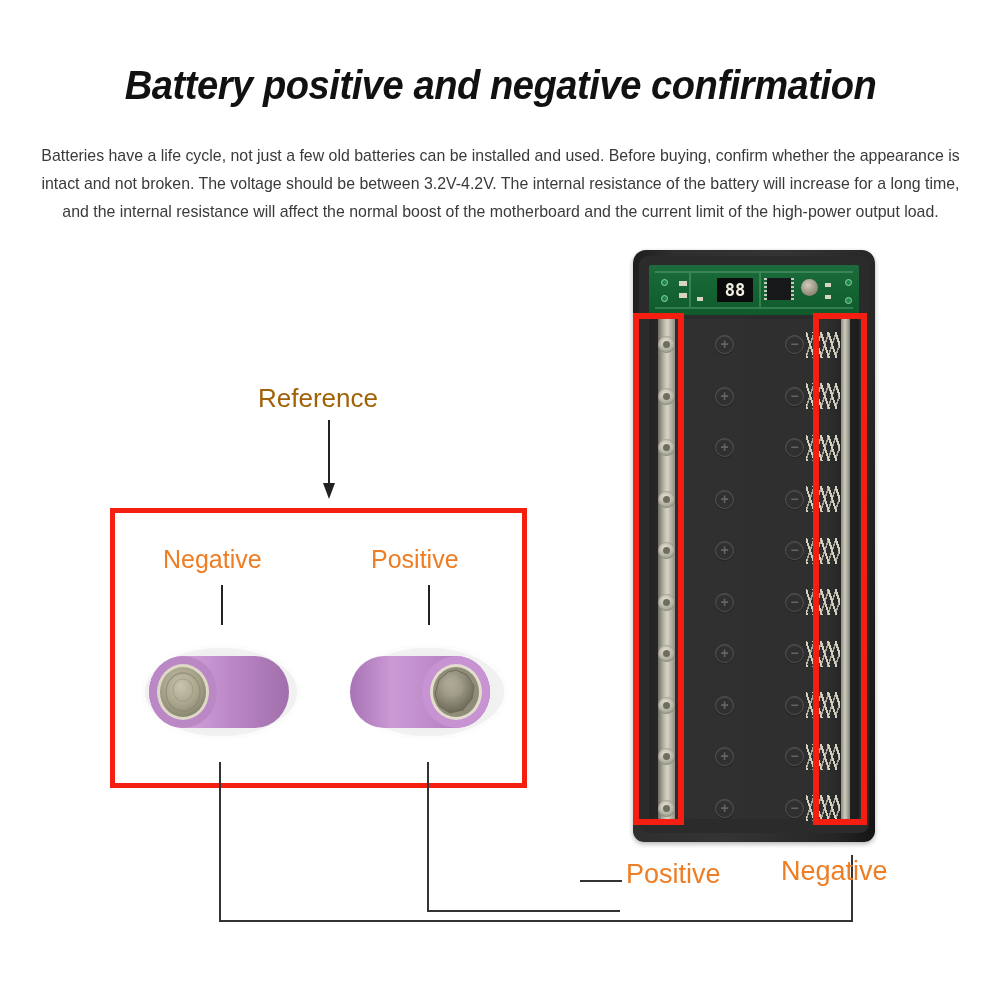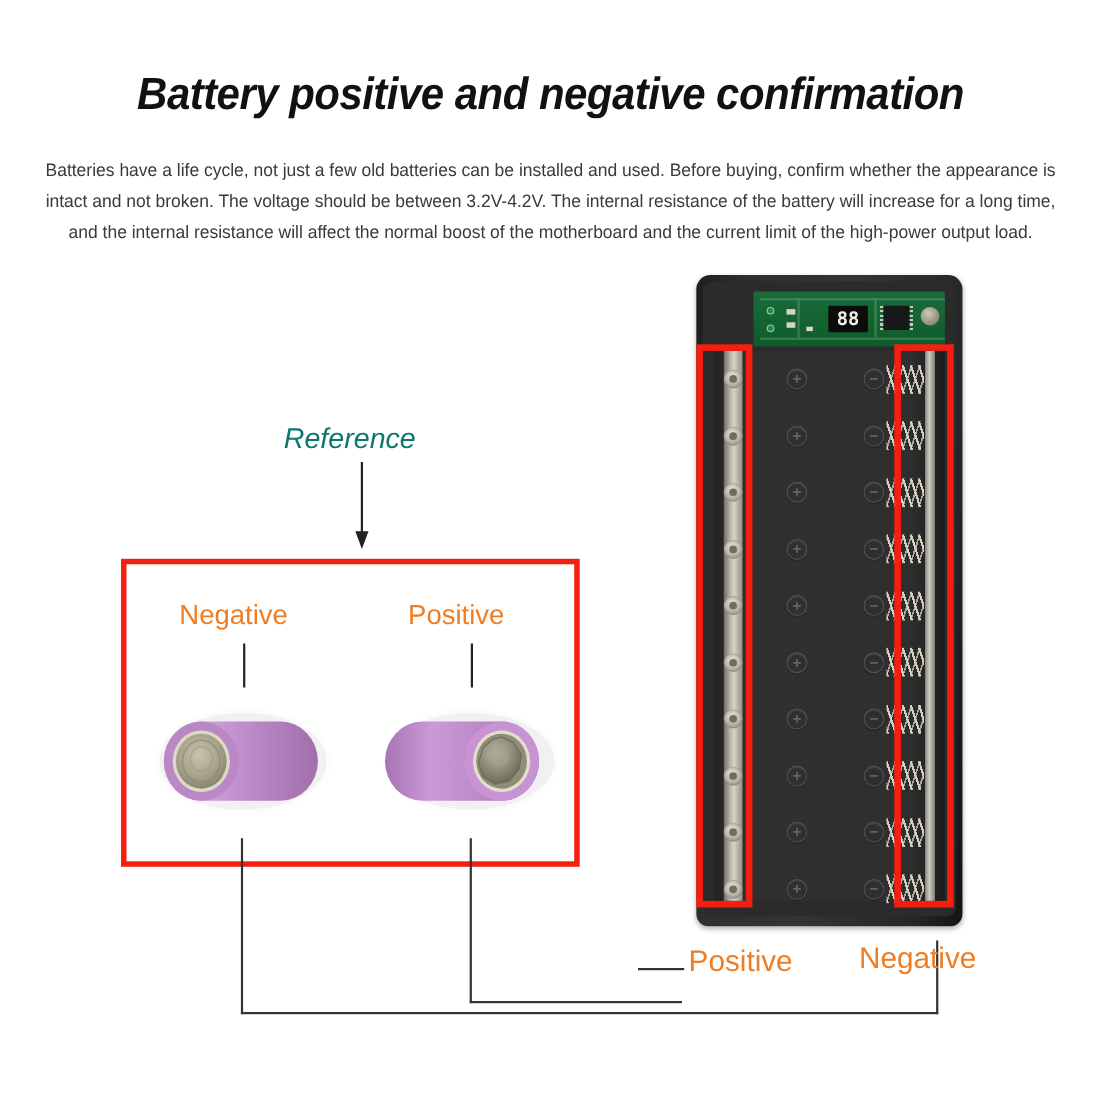--- a/index.html
+++ b/index.html
@@ -46,22 +46,21 @@
     color: #3a3a3a;
     transform: scaleX(0.97);
   }
 
   
   .reference-label {
     position: absolute;
     left: 258px;
     top: 383px;
     font-size: 26px;
-    font-style: italic;
-    color: #0f766e;
+    color: #a16207;
     white-space: nowrap;
   }
   .ref-arrow {
     position: absolute;
     left: 318px;
     top: 420px;
     width: 22px;
     height: 80px;
   }
 
@@ -154,21 +153,20 @@
   }
   
   .pcb {
     position: absolute;
     left: 10px; right: 10px;
     top: 9px;
     height: 50px;
     background: linear-gradient(180deg,#1d6b3c 0%,#156634 40%,#0f5a2c 100%);
     border-radius: 2px;
     overflow: hidden;
-    margin-left: 36px;
   }
   .pcb-trace {
     position: absolute;
     background: rgba(120,190,140,.35);
   }
   .led-display {
     position: absolute;
     left: 68px;
     top: 13px;
     width: 36px;

